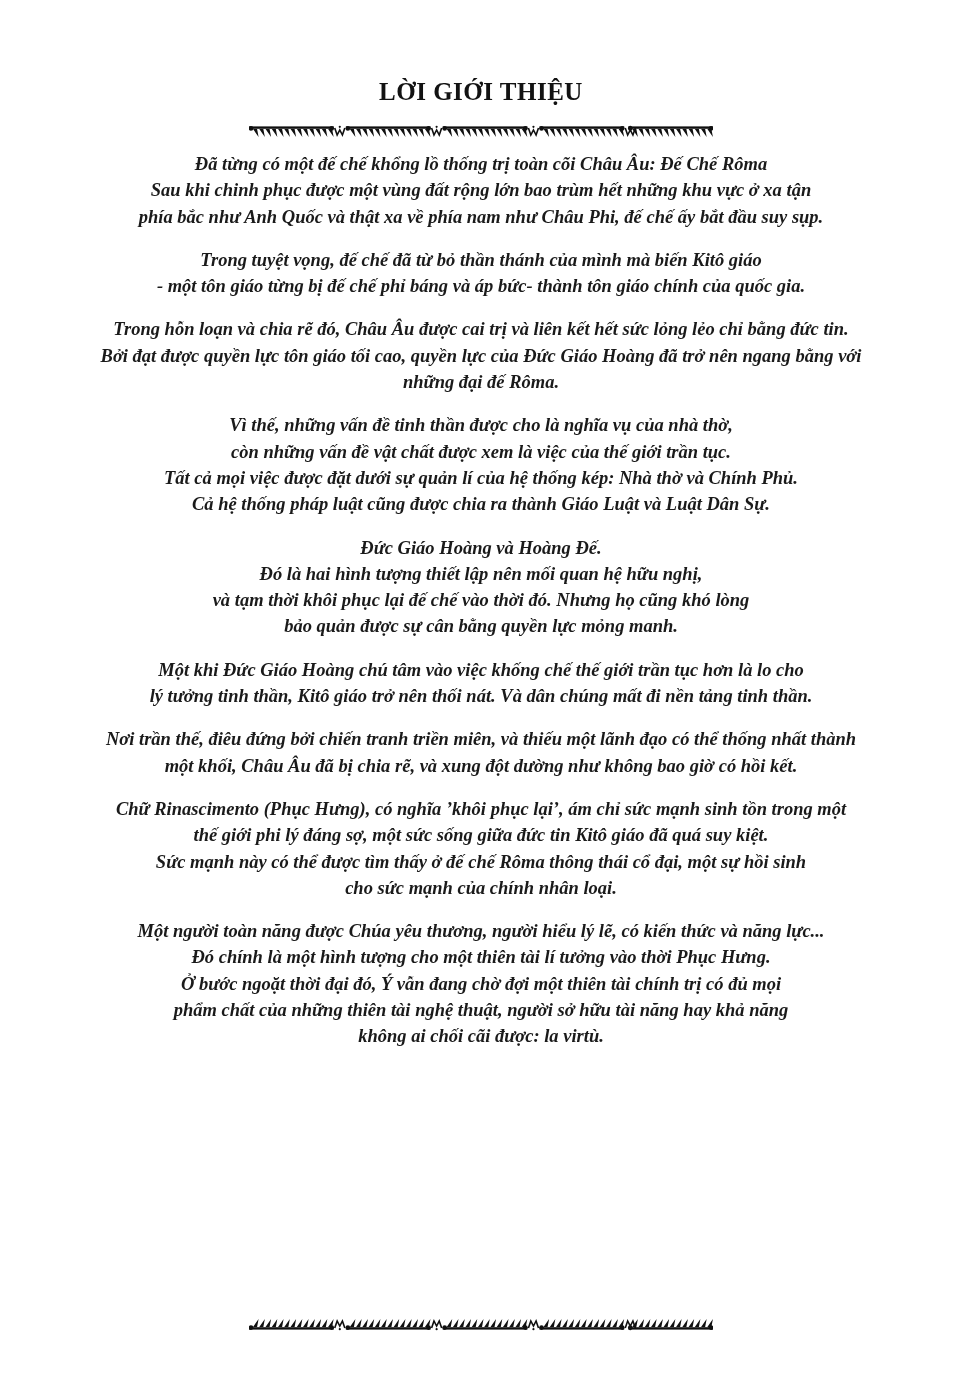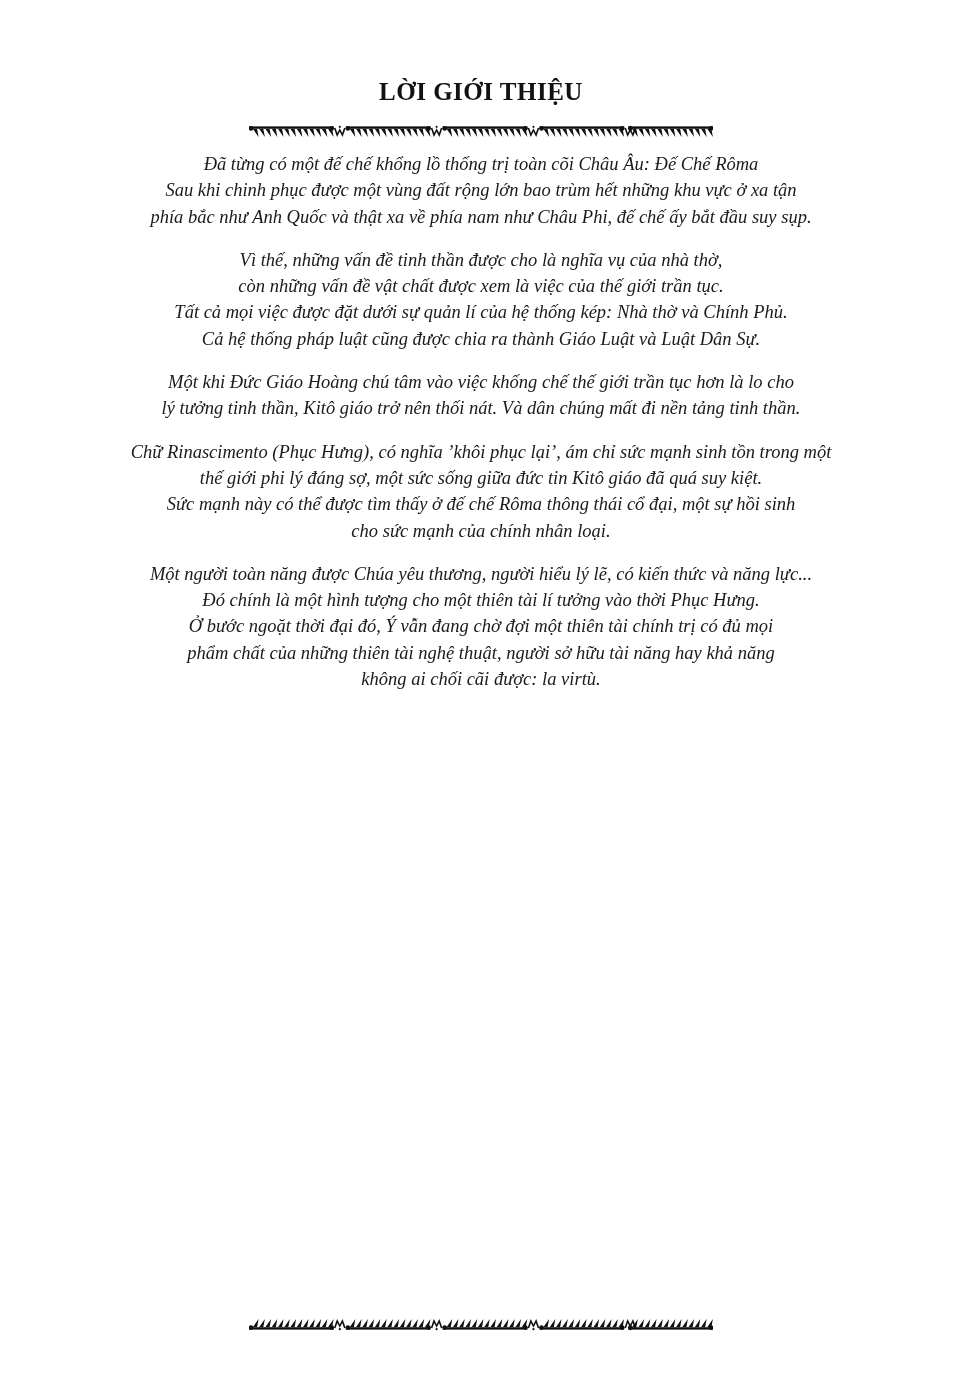--- a/index.html
+++ b/index.html
@@ -42,20 +42,21 @@
     width: 880px;
     text-align: center;
     font-style: italic;
     font-size: 18.5px;
     line-height: 26.3px;
     color: #1a1a1a;
   }
   .intro-text p {
     margin: 0 0 17px 0;
     white-space: pre-line;
+    font-weight: bold;
   }
   .intro-text p:last-child { margin-bottom: 12px; }
   svg .ink { fill: #101010; }
   svg .ink-stroke { stroke: #101010; fill: none; }
 </style>
 </head>
 <body>
 
 <div class="page">
 
@@ -82,26 +83,37 @@
     <use href="#knot" x="277" y="0"></use>
     <use href="#seg" x="288" y="0"></use>
     <use href="#knot" x="373" y="0"></use>
     <use href="#seg" x="376" y="0"></use>
   </svg>
 
   <div class="intro-text">
     <p>Đã từng có một đế chế khổng lồ thống trị toàn cõi Châu Âu: Đế Chế Rôma
 Sau khi chinh phục được một vùng đất rộng lớn bao trùm hết những khu vực ở xa tận
 phía bắc như Anh Quốc và thật xa về phía nam như Châu Phi, đế chế ấy bắt đầu suy sụp.</p>
+    <p>Trong tuyệt vọng, đế chế đã từ bỏ thần thánh của mình mà biến Kitô giáo
+- một tôn giáo từng bị đế chế phỉ báng và áp bức- thành tôn giáo chính của quốc gia.</p>
+    <p>Trong hỗn loạn và chia rẽ đó, Châu Âu được cai trị và liên kết hết sức lỏng lẻo chỉ bằng đức tin.
+Bởi đạt được quyền lực tôn giáo tối cao, quyền lực của Đức Giáo Hoàng đã trở nên ngang bằng với
+những đại đế Rôma.</p>
     <p>Vì thế, những vấn đề tinh thần được cho là nghĩa vụ của nhà thờ,
 còn những vấn đề vật chất được xem là việc của thế giới trần tục.
 Tất cả mọi việc được đặt dưới sự quản lí của hệ thống kép: Nhà thờ và Chính Phủ.
 Cả hệ thống pháp luật cũng được chia ra thành Giáo Luật và Luật Dân Sự.</p>
+    <p>Đức Giáo Hoàng và Hoàng Đế.
+Đó là hai hình tượng thiết lập nên mối quan hệ hữu nghị,
+và tạm thời khôi phục lại đế chế vào thời đó. Nhưng họ cũng khó lòng
+bảo quản được sự cân bằng quyền lực mỏng manh.</p>
     <p>Một khi Đức Giáo Hoàng chú tâm vào việc khống chế thế giới trần tục hơn là lo cho
 lý tưởng tinh thần, Kitô giáo trở nên thối nát. Và dân chúng mất đi nền tảng tinh thần.</p>
+    <p>Nơi trần thế, điêu đứng bởi chiến tranh triền miên, và thiếu một lãnh đạo có thể thống nhất thành
+một khối, Châu Âu đã bị chia rẽ, và xung đột dường như không bao giờ có hồi kết.</p>
     <p>Chữ Rinascimento (Phục Hưng), có nghĩa ’khôi phục lại’, ám chỉ sức mạnh sinh tồn trong một
 thế giới phi lý đáng sợ, một sức sống giữa đức tin Kitô giáo đã quá suy kiệt.
 Sức mạnh này có thể được tìm thấy ở đế chế Rôma thông thái cổ đại, một sự hồi sinh
 cho sức mạnh của chính nhân loại.</p>
     <p>Một người toàn năng được Chúa yêu thương, người hiểu lý lẽ, có kiến thức và năng lực...
 Đó chính là một hình tượng cho một thiên tài lí tưởng vào thời Phục Hưng.
 Ở bước ngoặt thời đại đó, Ý vẫn đang chờ đợi một thiên tài chính trị có đủ mọi
 phẩm chất của những thiên tài nghệ thuật, người sở hữu tài năng hay khả năng
 không ai chối cãi được: la virtù.</p>
   </div>

